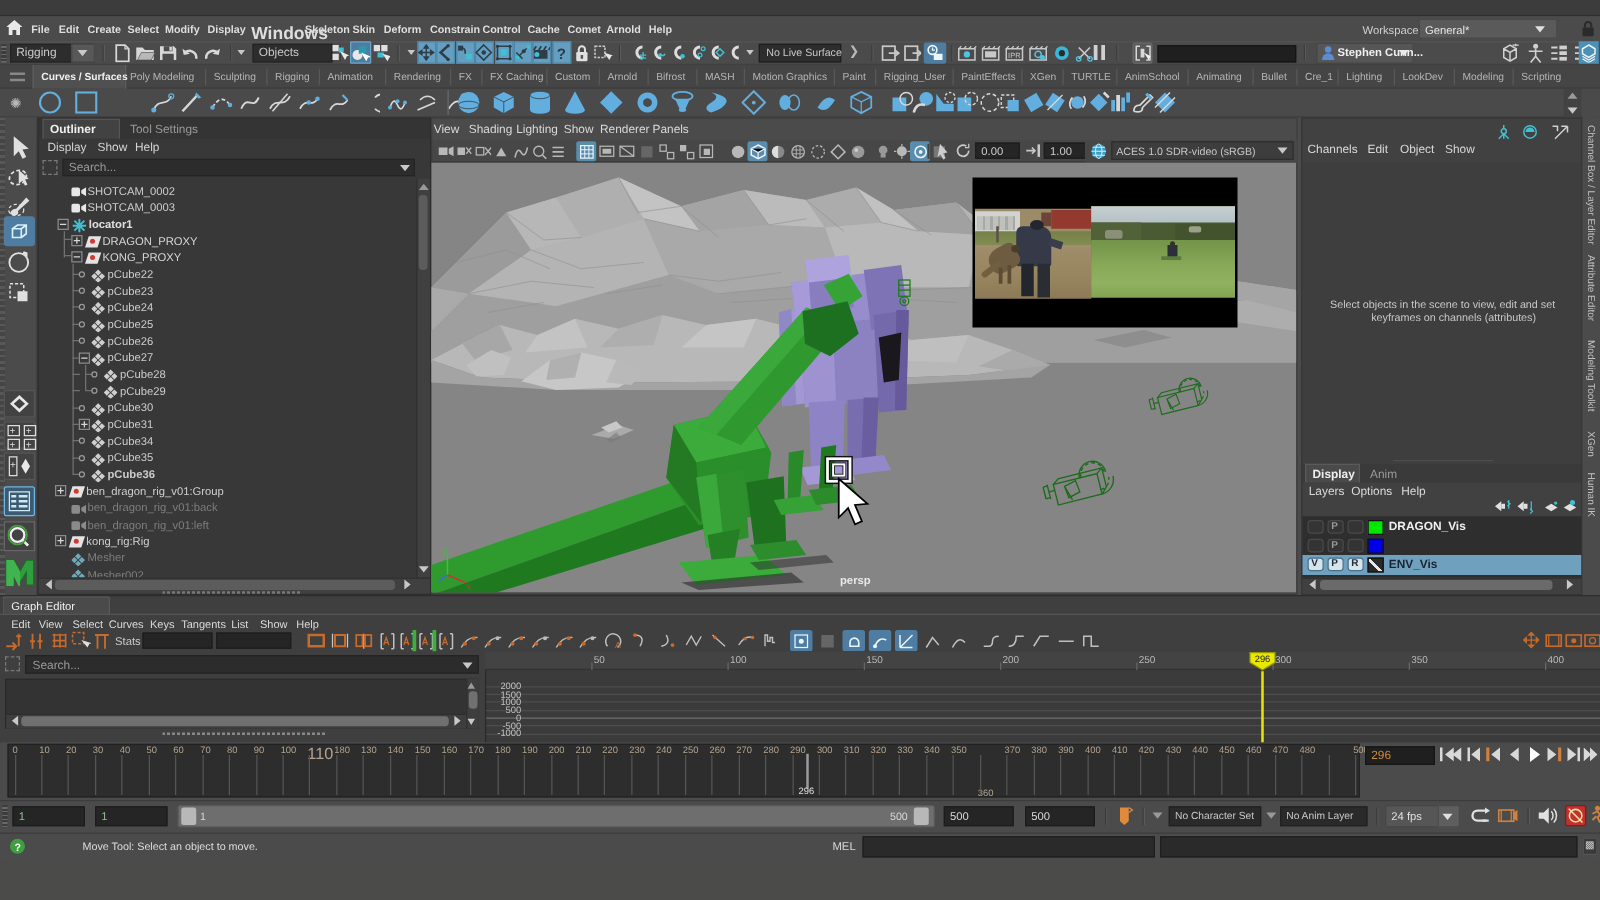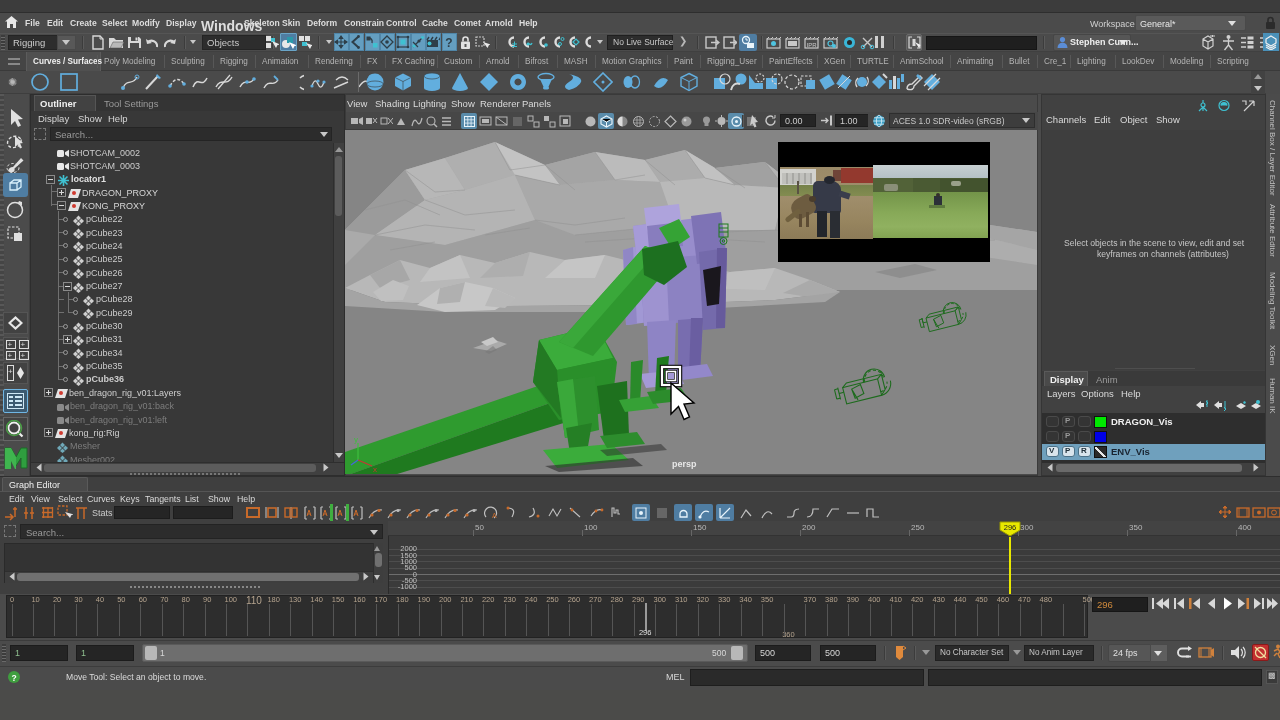--- a/index.html
+++ b/index.html
@@ -674,21 +674,21 @@
     <path d="M5.5 0.5 L8 3 L5.5 5.5 L3 3 Z M8.5 3.5 L11 6 L8.5 8.5 L6 6 Z M2.5 3.5 L5 6 L2.5 8.5 L0 6 Z M5.5 6.5 L8 9 L5.5 11 L3 9 Z" fill="#cfcfcf"></path>
   </svg>
 <div class="txt" style="left:86px;top:374.45px;font-size:9px;color:#cccccc;font-weight:bold;">pCube36</div>
 <div class="abs" style="left:44px;top:388.29999999999995px;width:9px;height:9px;background:#383838;border:1px solid #8a8a8a;"></div>
 <div class="abs" style="left:46px;top:392.29999999999995px;width:5px;height:1px;background:#d8d8d8;"></div>
 <div class="abs" style="left:48px;top:390.29999999999995px;width:1px;height:5px;background:#d8d8d8;"></div>
 <svg class="abs" style="left:55px;top:388.29999999999995px" width="13" height="11" viewBox="0 0 13 11">
     <path d="M3 1 H13 L10 10 H0 Z" fill="#e4e4e4"></path>
     <circle cx="6" cy="5" r="2" fill="#d03a30"></circle>
   </svg>
-<div class="txt" style="left:69px;top:387.79999999999995px;font-size:9px;color:#cfcfcf;font-weight:normal;">ben_dragon_rig_v01:Layers</div>
+<div class="txt" style="left:69px;top:387.79999999999995px;font-size:9px;color:#cfcfcf;font-weight:normal;">ben_dragon_rig_v01:Group</div>
 <svg class="abs" style="left:57px;top:402.65px" width="12" height="9" viewBox="0 0 12 9">
     <rect x="0" y="1" width="7" height="7" rx="1.5" fill="#8a8a8a"></rect>
     <path d="M8 3.2 L12 0.8 V8 L8 5.6 Z" fill="#8a8a8a"></path>
   </svg>
 <div class="txt" style="left:70px;top:401.15px;font-size:9px;color:#7d7d7d;font-weight:normal;">ben_dragon_rig_v01:back</div>
 <svg class="abs" style="left:57px;top:416.0px" width="12" height="9" viewBox="0 0 12 9">
     <rect x="0" y="1" width="7" height="7" rx="1.5" fill="#8a8a8a"></rect>
     <path d="M8 3.2 L12 0.8 V8 L8 5.6 Z" fill="#8a8a8a"></path>
   </svg>
 <div class="txt" style="left:70px;top:414.5px;font-size:9px;color:#7d7d7d;font-weight:normal;">ben_dragon_rig_v01:left</div>
@@ -1315,21 +1315,21 @@
 <div class="txt" style="left:138.7px;top:595px;font-size:7.5px;color:#b4a38e;">60</div>
 <div class="abs" style="left:140.2px;top:604px;width:1px;height:32px;background:#555555;"></div>
 <div class="txt" style="left:160.2px;top:595px;font-size:7.5px;color:#b4a38e;">70</div>
 <div class="abs" style="left:161.65px;top:604px;width:1px;height:32px;background:#555555;"></div>
 <div class="txt" style="left:181.6px;top:595px;font-size:7.5px;color:#b4a38e;">80</div>
 <div class="abs" style="left:183.1px;top:604px;width:1px;height:32px;background:#555555;"></div>
 <div class="txt" style="left:203.1px;top:595px;font-size:7.5px;color:#b4a38e;">90</div>
 <div class="abs" style="left:204.55px;top:604px;width:1px;height:32px;background:#555555;"></div>
 <div class="txt" style="left:224.5px;top:595px;font-size:7.5px;color:#b4a38e;">100</div>
 <div class="abs" style="left:226.0px;top:604px;width:1px;height:32px;background:#555555;"></div>
-<div class="txt" style="left:245.9px;top:595px;font-size:10px;color:#b4a38e;">110</div>
+<div class="txt" style="left:245.9px;top:595px;font-size:13px;color:#b4a38e;">110</div>
 <div class="abs" style="left:247.45px;top:604px;width:1px;height:32px;background:#555555;"></div>
 <div class="txt" style="left:267.4px;top:595px;font-size:7.5px;color:#b4a38e;">180</div>
 <div class="abs" style="left:268.9px;top:604px;width:1px;height:32px;background:#555555;"></div>
 <div class="txt" style="left:288.9px;top:595px;font-size:7.5px;color:#b4a38e;">130</div>
 <div class="abs" style="left:290.35px;top:604px;width:1px;height:32px;background:#555555;"></div>
 <div class="txt" style="left:310.3px;top:595px;font-size:7.5px;color:#b4a38e;">140</div>
 <div class="abs" style="left:311.8px;top:604px;width:1px;height:32px;background:#555555;"></div>
 <div class="txt" style="left:331.8px;top:595px;font-size:7.5px;color:#b4a38e;">150</div>
 <div class="abs" style="left:333.25px;top:604px;width:1px;height:32px;background:#555555;"></div>
 <div class="txt" style="left:353.2px;top:595px;font-size:7.5px;color:#b4a38e;">160</div>

